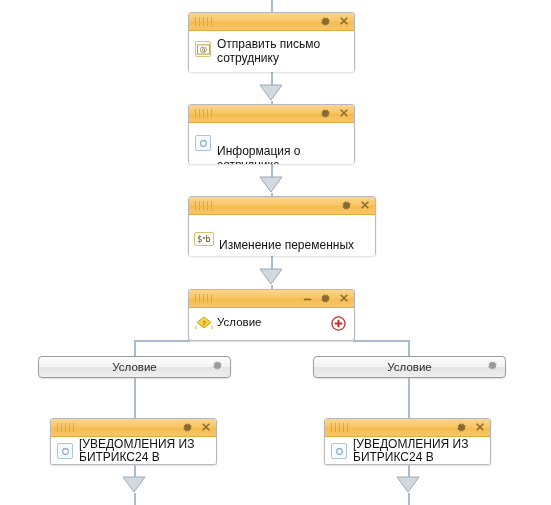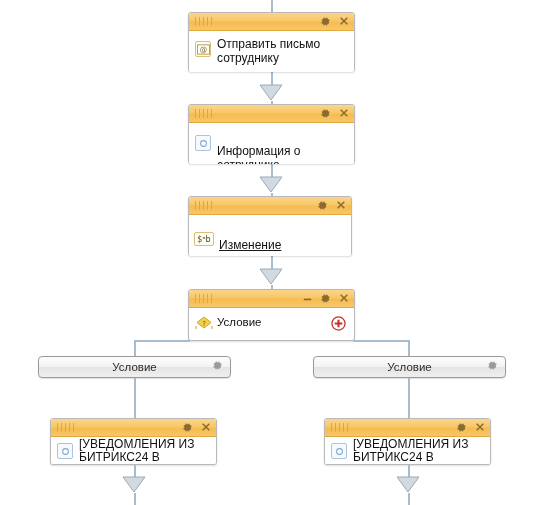--- a/index.html
+++ b/index.html
@@ -139,21 +139,21 @@
         <svg width="9" height="9" viewBox="0 0 10 10">
             <circle cx="5" cy="5" r="3.2" fill="#fff" stroke="#7fa8cc" stroke-width="1.2"></circle>
           </svg>
       </div>
       <div class="node-title" style="padding-top:21px;">
         <span>Информация о сотруднике</span>
       </div>
     </div>
   </div>
 
-  <div class="node" style="left:188px;top:196px;width:164px;height:60px;text-decoration:underline;">
+  <div class="node" style="left:188px;top:196px;width:188px;height:60px;">
     <div class="node-head">
       <div class="grip"></div>
       <div class="head-btns">
         <div class="hbtn">
           <svg width="11" height="11" viewBox="0 0 16 16">
               <path fill="#8a6a2e" d="M8 5.2A2.8 2.8 0 1 0 8 10.8 2.8 2.8 0 0 0 8 5.2zm0 4.2A1.4 1.4 0 1 1 8 6.6a1.4 1.4 0 0 1 0 2.8z"></path>
               <path fill="#8a6a2e" d="M14 9.1l-1.2-.3a4.9 4.9 0 0 0 0-1.6L14 6.9l-.6-2-1.2.3a5 5 0 0 0-1.1-1.1l.3-1.2-2-.6-.3 1.2a4.9 4.9 0 0 0-1.6 0L6.9 2l-2 .6.3 1.2a5 5 0 0 0-1.1 1.1L2.9 4.6l-.6 2 1.2.3a4.9 4.9 0 0 0 0 1.6L2 9.1l.6 2 1.2-.3a5 5 0 0 0 1.1 1.1l-.3 1.2 2 .6.3-1.2a4.9 4.9 0 0 0 1.6 0l.3 1.2 2-.6-.3-1.2a5 5 0 0 0 1.1-1.1l1.2.3.6-2z"></path>
             </svg>
         </div>
         <div class="hbtn">

